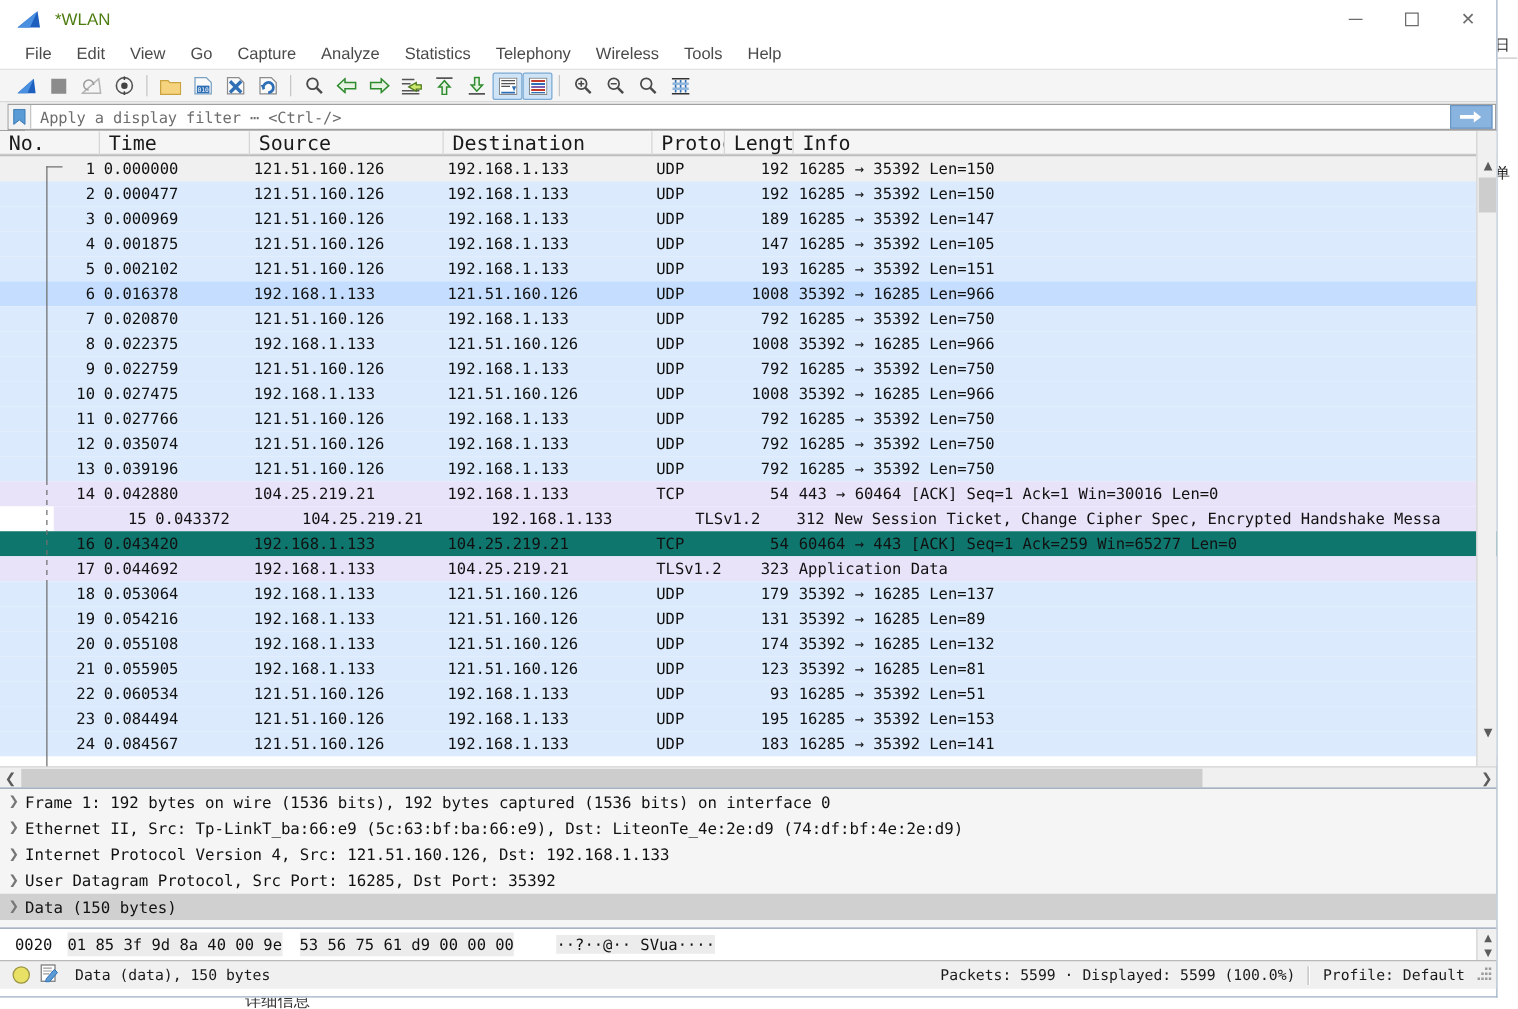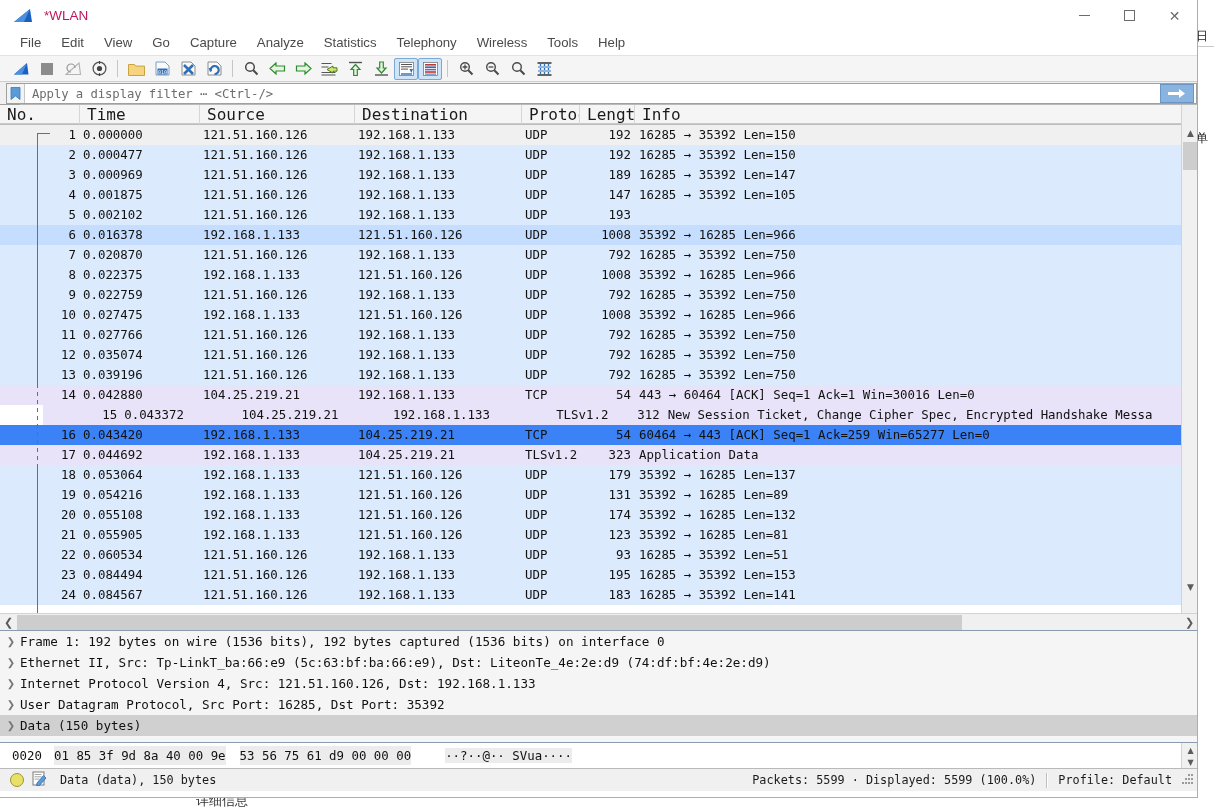--- a/index.html
+++ b/index.html
@@ -51,21 +51,21 @@
     position: relative;
     height: 31px; width: 100%;
     background: #ffffff;
     display: flex; align-items: center;
   }
   #titlebar .shark {
     margin-left: 13px; width: 22px; height: 16px; position: relative;
   }
   #titlebar .title-text {
     margin-left: 9px;
-    font-size: 13.5px; color: #be185d;
+    font-size: 13.5px; color: #4d7c0f;
     font-family: "Liberation Sans", sans-serif;
   }
   .wincontrols { margin-left: auto; display: flex; height: 31px; }
   .wincontrols .wc {
     width: 45px; height: 31px;
     display: flex; align-items: center; justify-content: center;
     color: #6c6c6c; font-size: 14px;
     font-family: "DejaVu Sans", sans-serif;
   }
   .wc-min i { display:block; width:11px; height:1px; background:#6c6c6c; }
@@ -576,20 +576,21 @@
           <div class="c c-len" style="width: 55px;">147</div>
           <div class="c c-info" style="width: 547px;">16285 → 35392 Len=105</div>
         </div>
         <div class="prow" style="background: rgb(219, 234, 252);">
           <div class="c c-no" style="width: 80px;">5</div>
           <div class="c c-time" style="width: 120px;">0.002102</div>
           <div class="c c-src" style="width: 155px;">121.51.160.126</div>
           <div class="c c-dst" style="width: 167px;">192.168.1.133</div>
           <div class="c c-proto" style="width: 58px;">UDP</div>
           <div class="c c-len" style="width: 55px;">193</div>
+          <div class="c c-info" style="width: 547px;">16285 → 35392 Len=151</div>
         </div>
         <div class="prow" style="background: rgb(197, 222, 255);">
           <div class="c c-no" style="width: 80px;">6</div>
           <div class="c c-time" style="width: 120px;">0.016378</div>
           <div class="c c-src" style="width: 155px;">192.168.1.133</div>
           <div class="c c-dst" style="width: 167px;">121.51.160.126</div>
           <div class="c c-proto" style="width: 58px;">UDP</div>
           <div class="c c-len" style="width: 55px;">1008</div>
           <div class="c c-info" style="width: 547px;">35392 → 16285 Len=966</div>
         </div>
@@ -667,21 +668,21 @@
         </div>
         <div class="prow" style="background: rgb(232, 227, 248); margin-left: 43px;">
           <div class="c c-no" style="width: 80px;">15</div>
           <div class="c c-time" style="width: 120px;">0.043372</div>
           <div class="c c-src" style="width: 155px;">104.25.219.21</div>
           <div class="c c-dst" style="width: 167px;">192.168.1.133</div>
           <div class="c c-proto" style="width: 58px;">TLSv1.2</div>
           <div class="c c-len" style="width: 55px;">312</div>
           <div class="c c-info" style="width: 547px;">New Session Ticket, Change Cipher Spec, Encrypted Handshake Messa</div>
         </div>
-        <div class="prow" style="background: #3b82f6;">
+        <div class="prow" style="background: #0f766e;">
           <div class="c c-no" style="width: 80px;">16</div>
           <div class="c c-time" style="width: 120px;">0.043420</div>
           <div class="c c-src" style="width: 155px;">192.168.1.133</div>
           <div class="c c-dst" style="width: 167px;">104.25.219.21</div>
           <div class="c c-proto" style="width: 58px;">TCP</div>
           <div class="c c-len" style="width: 55px;">54</div>
           <div class="c c-info" style="width: 547px;">60464 → 443 [ACK] Seq=1 Ack=259 Win=65277 Len=0</div>
         </div>
         <div class="prow" style="background: rgb(232, 227, 248);">
           <div class="c c-no" style="width: 80px;">17</div>

